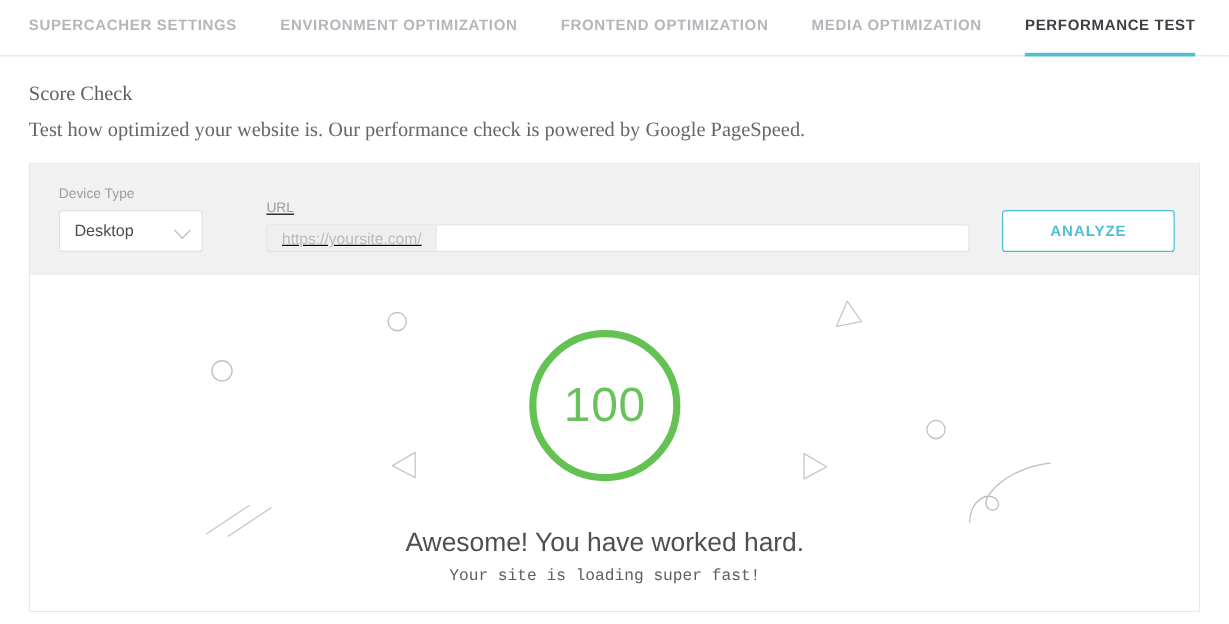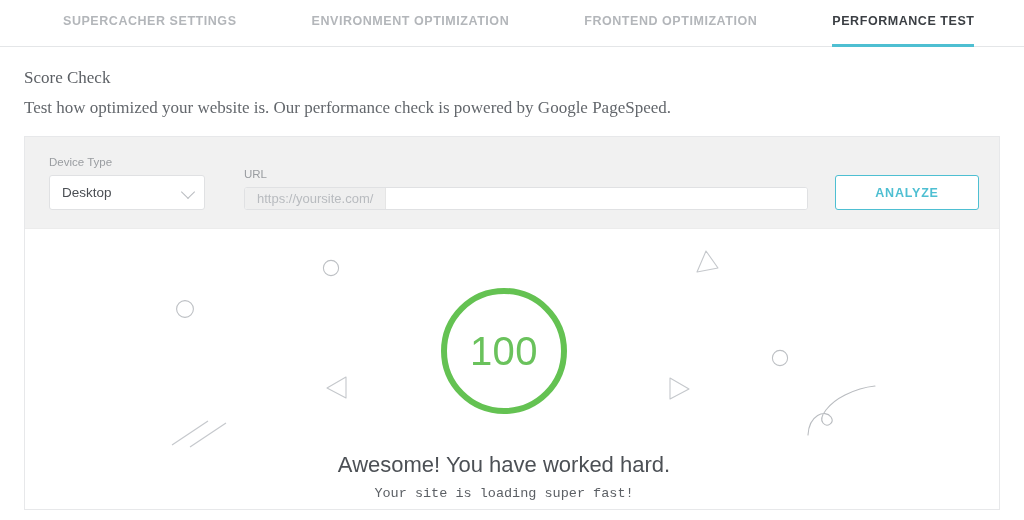--- a/index.html
+++ b/index.html
@@ -32,21 +32,20 @@
     color: #b3b6ba;
     text-transform: uppercase;
     font-weight: 600;
     padding: 14px 0 0 0;
     margin-right: 36px;
     height: 46px;
     box-sizing: border-box;
     cursor: pointer;
     white-space: nowrap;
     position: relative;
-    margin-left: 39px;
   }
   .tab.active {
     color: #3b3f44;
     font-weight: 700;
   }
   .tab.active::after {
     content: "";
     position: absolute;
     left: 0;
     right: 0;
@@ -101,21 +100,21 @@
     flex-direction: column;
   }
   .field-label {
     font-size: 11.5px;
     color: #9a9da1;
     margin-bottom: 7px;
     line-height: 1;
   }
   .select-box {
     position: relative;
-    width: 156px;
+    width: 120px;
     height: 35px;
     background: #fff;
     border: 1px solid #e0e1e3;
     border-radius: 3px;
     display: flex;
     align-items: center;
     padding: 0 12px;
     box-sizing: border-box;
     cursor: pointer;
   }
@@ -129,22 +128,23 @@
     top: 50%;
     width: 9px;
     height: 9px;
     margin-top: -6px;
     border-right: 1.6px solid #b9bcc0;
     border-bottom: 1.6px solid #b9bcc0;
     transform: rotate(45deg);
   }
 
   .url-field {
-    margin-left: 12px;
+    margin-left: 26px;
     flex: 1;
+    text-decoration: underline;
   }
   .url-row {
     display: flex;
     height: 23px;
     border: 1px solid #e0e1e3;
     border-radius: 3px;
     overflow: hidden;
     background: #fff;
     box-sizing: border-box;
     max-width: 606px;
@@ -199,21 +199,21 @@
     pointer-events: none;
   }
   .deco svg { display: block; }
 
   .score-wrap {
     position: absolute;
     left: 0;
     right: 16px;
     top: 0;
     text-align: center;
-    padding-top: 59px;
+    padding-top: 46px;
   }
   .score-circle {
     width: 126px;
     height: 126px;
     border-radius: 50%;
     border: 6px solid #64c252;
     margin: 0 auto;
     display: flex;
     align-items: center;
     justify-content: center;
@@ -239,20 +239,21 @@
     font-family: Liberation Mono, monospace;
   }
 </style>
 </head>
 <body>
 
 <div class="tabbar">
   <div class="tab">SUPERCACHER SETTINGS</div>
   <div class="tab">ENVIRONMENT OPTIMIZATION</div>
   <div class="tab">FRONTEND OPTIMIZATION</div>
+  <div class="tab">MEDIA OPTIMIZATION</div>
   <div class="tab active">PERFORMANCE TEST</div>
 </div>
 
 <div class="heading-wrap">
   <h1 class="page-title">Score Check</h1>
   <p class="page-sub">Test how optimized your website is. Our performance check is powered by Google PageSpeed.</p>
 </div>
 
 <div class="card">
 

